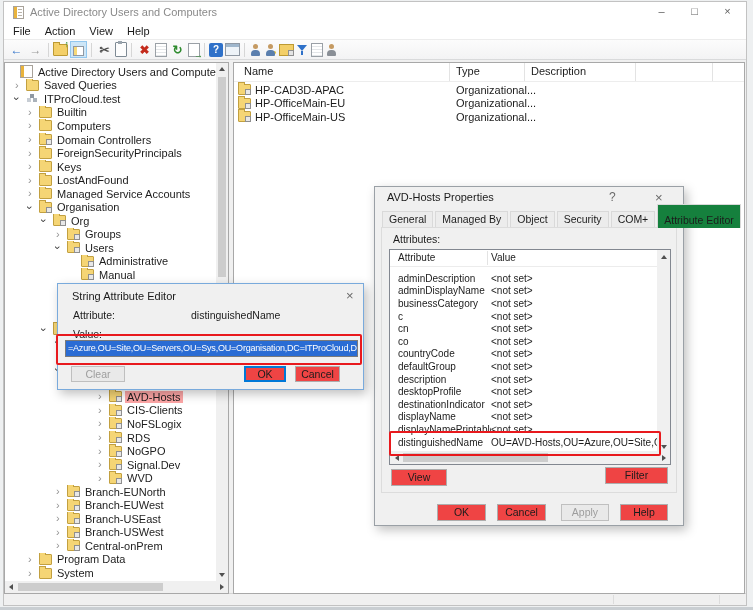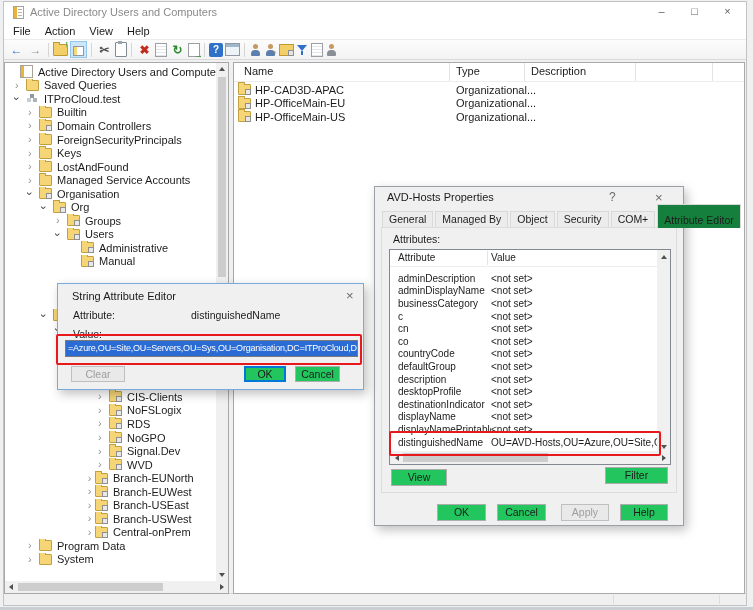--- a/index.html
+++ b/index.html
@@ -50,21 +50,21 @@
   .ico-newou::after{content:"";position:absolute;right:-1px;bottom:-1px;width:4px;height:4px;background:#e4e4e4;border:1px solid #8f8f8f;}
   .ico-funnel{position:relative;width:13px;height:13px;}
   .ico-funnel::before{content:"";position:absolute;left:1px;top:2px;border-left:5px solid transparent;border-right:5px solid transparent;border-top:6px solid #2f71c9;}
   .ico-funnel::after{content:"";position:absolute;left:5px;top:8px;width:2px;height:4px;background:#2f71c9;}
 
   
   .tree-pane{position:absolute;left:4px;top:62px;width:225px;height:532px;background:#fff;border:1px solid #a8a8a8;box-sizing:border-box;}
   .tree{position:absolute;left:0;top:2px;right:12px;bottom:12px;overflow:hidden;}
   .trow{height:13.55px;display:flex;align-items:center;white-space:nowrap;overflow:hidden;}
   .lvl0{padding-left:4px;}.lvl1{padding-left:10px;}.lvl2{padding-left:23px;}.lvl3{padding-left:37px;}
-  .lvl4{padding-left:51px;}.lvl5{padding-left:65px;}.lvl6{padding-left:79px;text-align:center;}.lvl7{padding-left:93px;}
+  .lvl4{padding-left:51px;}.lvl5{padding-left:65px;}.lvl6{padding-left:51px;}.lvl7{padding-left:93px;}
   .chev{flex:0 0 11px;width:11px;font-size:11px;color:#939393;line-height:1;}
   .chev.c::before{content:"›";}
   .chev.e{color:#3c3c3c;}
   .chev.e::before{content:"›";display:inline-block;transform:rotate(90deg);}
   .ticon{flex:0 0 13px;width:13px;height:11px;margin-right:3px;position:relative;box-sizing:border-box;}
   .ticon.folder,.ticon.ou{background:#f5d575;border:1px solid #c2a040;border-radius:1px;}
   .ticon.folder::before,.ticon.ou::before{content:"";position:absolute;top:-3px;left:-1px;width:5px;height:2px;background:#f5d575;border:1px solid #c2a040;border-bottom:none;}
   .ticon.ou::after{content:"";position:absolute;right:-1px;bottom:-1px;width:4px;height:4px;background:#e8e8e8;border:1px solid #8f8f8f;}
   .ticon.domain::before{content:"";position:absolute;left:1px;top:5px;width:4px;height:4px;background:#c7cdd4;box-shadow:6px 0 0 #aab2bb,3px -4px 0 #8f98a3;}
   .ticon.console{width:11px;background:#fff;border:1px solid #a8a29a;height:13px;}
@@ -108,21 +108,21 @@
   .attrs-label{position:absolute;left:18px;top:46px;font-size:10.5px;color:#1c1c1c;z-index:2;}
   .agrid{position:absolute;left:14px;top:62px;width:282px;height:216px;background:#fff;border:1px solid #828790;box-sizing:border-box;z-index:2;}
   .agrid-header{position:absolute;left:0;top:0;right:13px;height:16px;border-bottom:1px solid #ececec;}
   .agh1{position:absolute;left:8px;top:2px;font-size:10px;color:#1c1c1c;}
   .agh2{position:absolute;left:101px;top:2px;font-size:10px;color:#1c1c1c;}
   .ag-colsep{position:absolute;left:97px;top:1px;bottom:1px;width:1px;background:#e3e3e3;}
   .agrid-rows{position:absolute;left:0;top:22px;right:13px;}
   .arow{height:12.6px;display:flex;align-items:center;overflow:hidden;}
   .ac1{width:93px;flex:0 0 93px;padding-left:8px;font-size:10px;color:#1c1c1c;white-space:nowrap;overflow:hidden;}
   .ac2{flex:1;font-size:10px;color:#1c1c1c;white-space:nowrap;overflow:hidden;}
-  .btn{position:absolute;height:17px;background:#22c55e;border:1px solid #adadad;box-sizing:border-box;font-size:10.5px;color:#1c1c1c;text-align:center;line-height:15px;}
+  .btn{position:absolute;height:17px;background:#ef4444;border:1px solid #adadad;box-sizing:border-box;font-size:10.5px;color:#1c1c1c;text-align:center;line-height:15px;}
   .btn.default{border:1px solid #0078d7;box-shadow:inset 0 0 0 1px #0078d7;}
   .btn.disabled{color:#9d9d9d;background:#e9e9e9;border-color:#bfbfbf;}
 
   
   .string-dialog{position:absolute;left:57px;top:283px;width:307px;height:107px;background:#f0f0f0;border:1px solid #79aadc;box-sizing:border-box;box-shadow:3px 4px 10px rgba(0,0,0,.25);z-index:20;}
   .sd-label{position:absolute;font-size:10.5px;color:#1c1c1c;}
   .value-field{position:absolute;left:7px;top:56px;width:293px;height:17px;background:#fff;border:1px solid #7a7a7a;box-sizing:border-box;overflow:hidden;}
   .value-sel{display:block;height:100%;background:#2a6cd4;color:#fff;font-size:9px;letter-spacing:-0.2px;line-height:15px;white-space:nowrap;padding-left:2px;}
 
   
@@ -206,20 +206,25 @@
           <span class="ticon domain"></span>
           <span class="tlabel">ITProCloud.test</span>
         </div>
         <div class="trow lvl2">
           <span class="chev c"></span>
           <span class="ticon folder"></span>
           <span class="tlabel">Builtin</span>
         </div>
         <div class="trow lvl2">
           <span class="chev c"></span>
+          <span class="ticon folder"></span>
+          <span class="tlabel">Computers</span>
+        </div>
+        <div class="trow lvl2">
+          <span class="chev c"></span>
           <span class="ticon ou"></span>
           <span class="tlabel">Domain Controllers</span>
         </div>
         <div class="trow lvl2">
           <span class="chev c"></span>
           <span class="ticon folder"></span>
           <span class="tlabel">ForeignSecurityPrincipals</span>
         </div>
         <div class="trow lvl2">
           <span class="chev c"></span>

